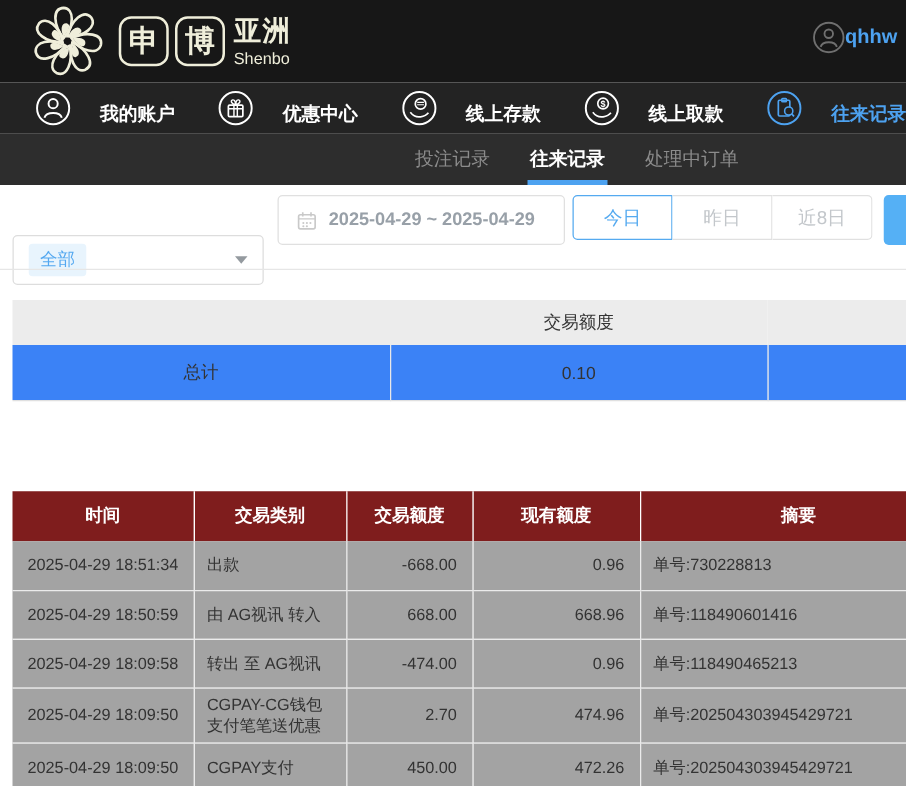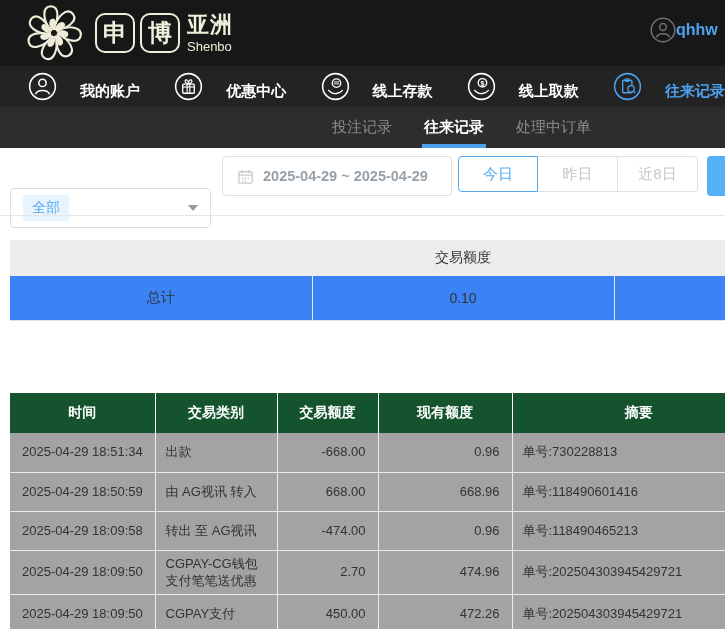--- a/index.html
+++ b/index.html
@@ -59,21 +59,21 @@
     table-layout:fixed; }
   .summary-table col { width:302px; }
   .summary-table .shead td { background:#ececec; height:36px; text-align:center; color:#333; font-size:14px; }
   .summary-table .sbody td { height:44px; text-align:center; color:#333; font-size:14px;
     border-bottom:1px solid #e0e0e0; background:#3b82f6; }
   .summary-table .sbody td.divr { border-right:1px solid #e8e8e8; }
 
   
   .main-table { position:absolute; left:10px; top:393px; width:755px; border-collapse:collapse;
     table-layout:fixed; }
-  .main-table thead th { background:#14532d; color:#fff; font-size:14px; font-weight:bold;
+  .main-table thead th { background:#7f1d1d; color:#fff; font-size:14px; font-weight:bold;
     height:40px; text-align:center; border-right:1px solid #fff; }
   .main-table thead th:last-child { border-right:none; }
   .main-table tbody td { font-size:13px; color:#333; height:39px; padding:4px 10px;
     border-bottom:1px solid #ebebeb; border-right:1px solid #ebebeb; background:#a3a3a3; line-height:1.35; }
   .main-table tbody td:last-child { border-right:none; }
   .main-table td.c-time { padding-left:12px; }
   .main-table td.num { text-align:right; padding-right:12px; }
   svg { display:block; }
 </style>
 </head>

